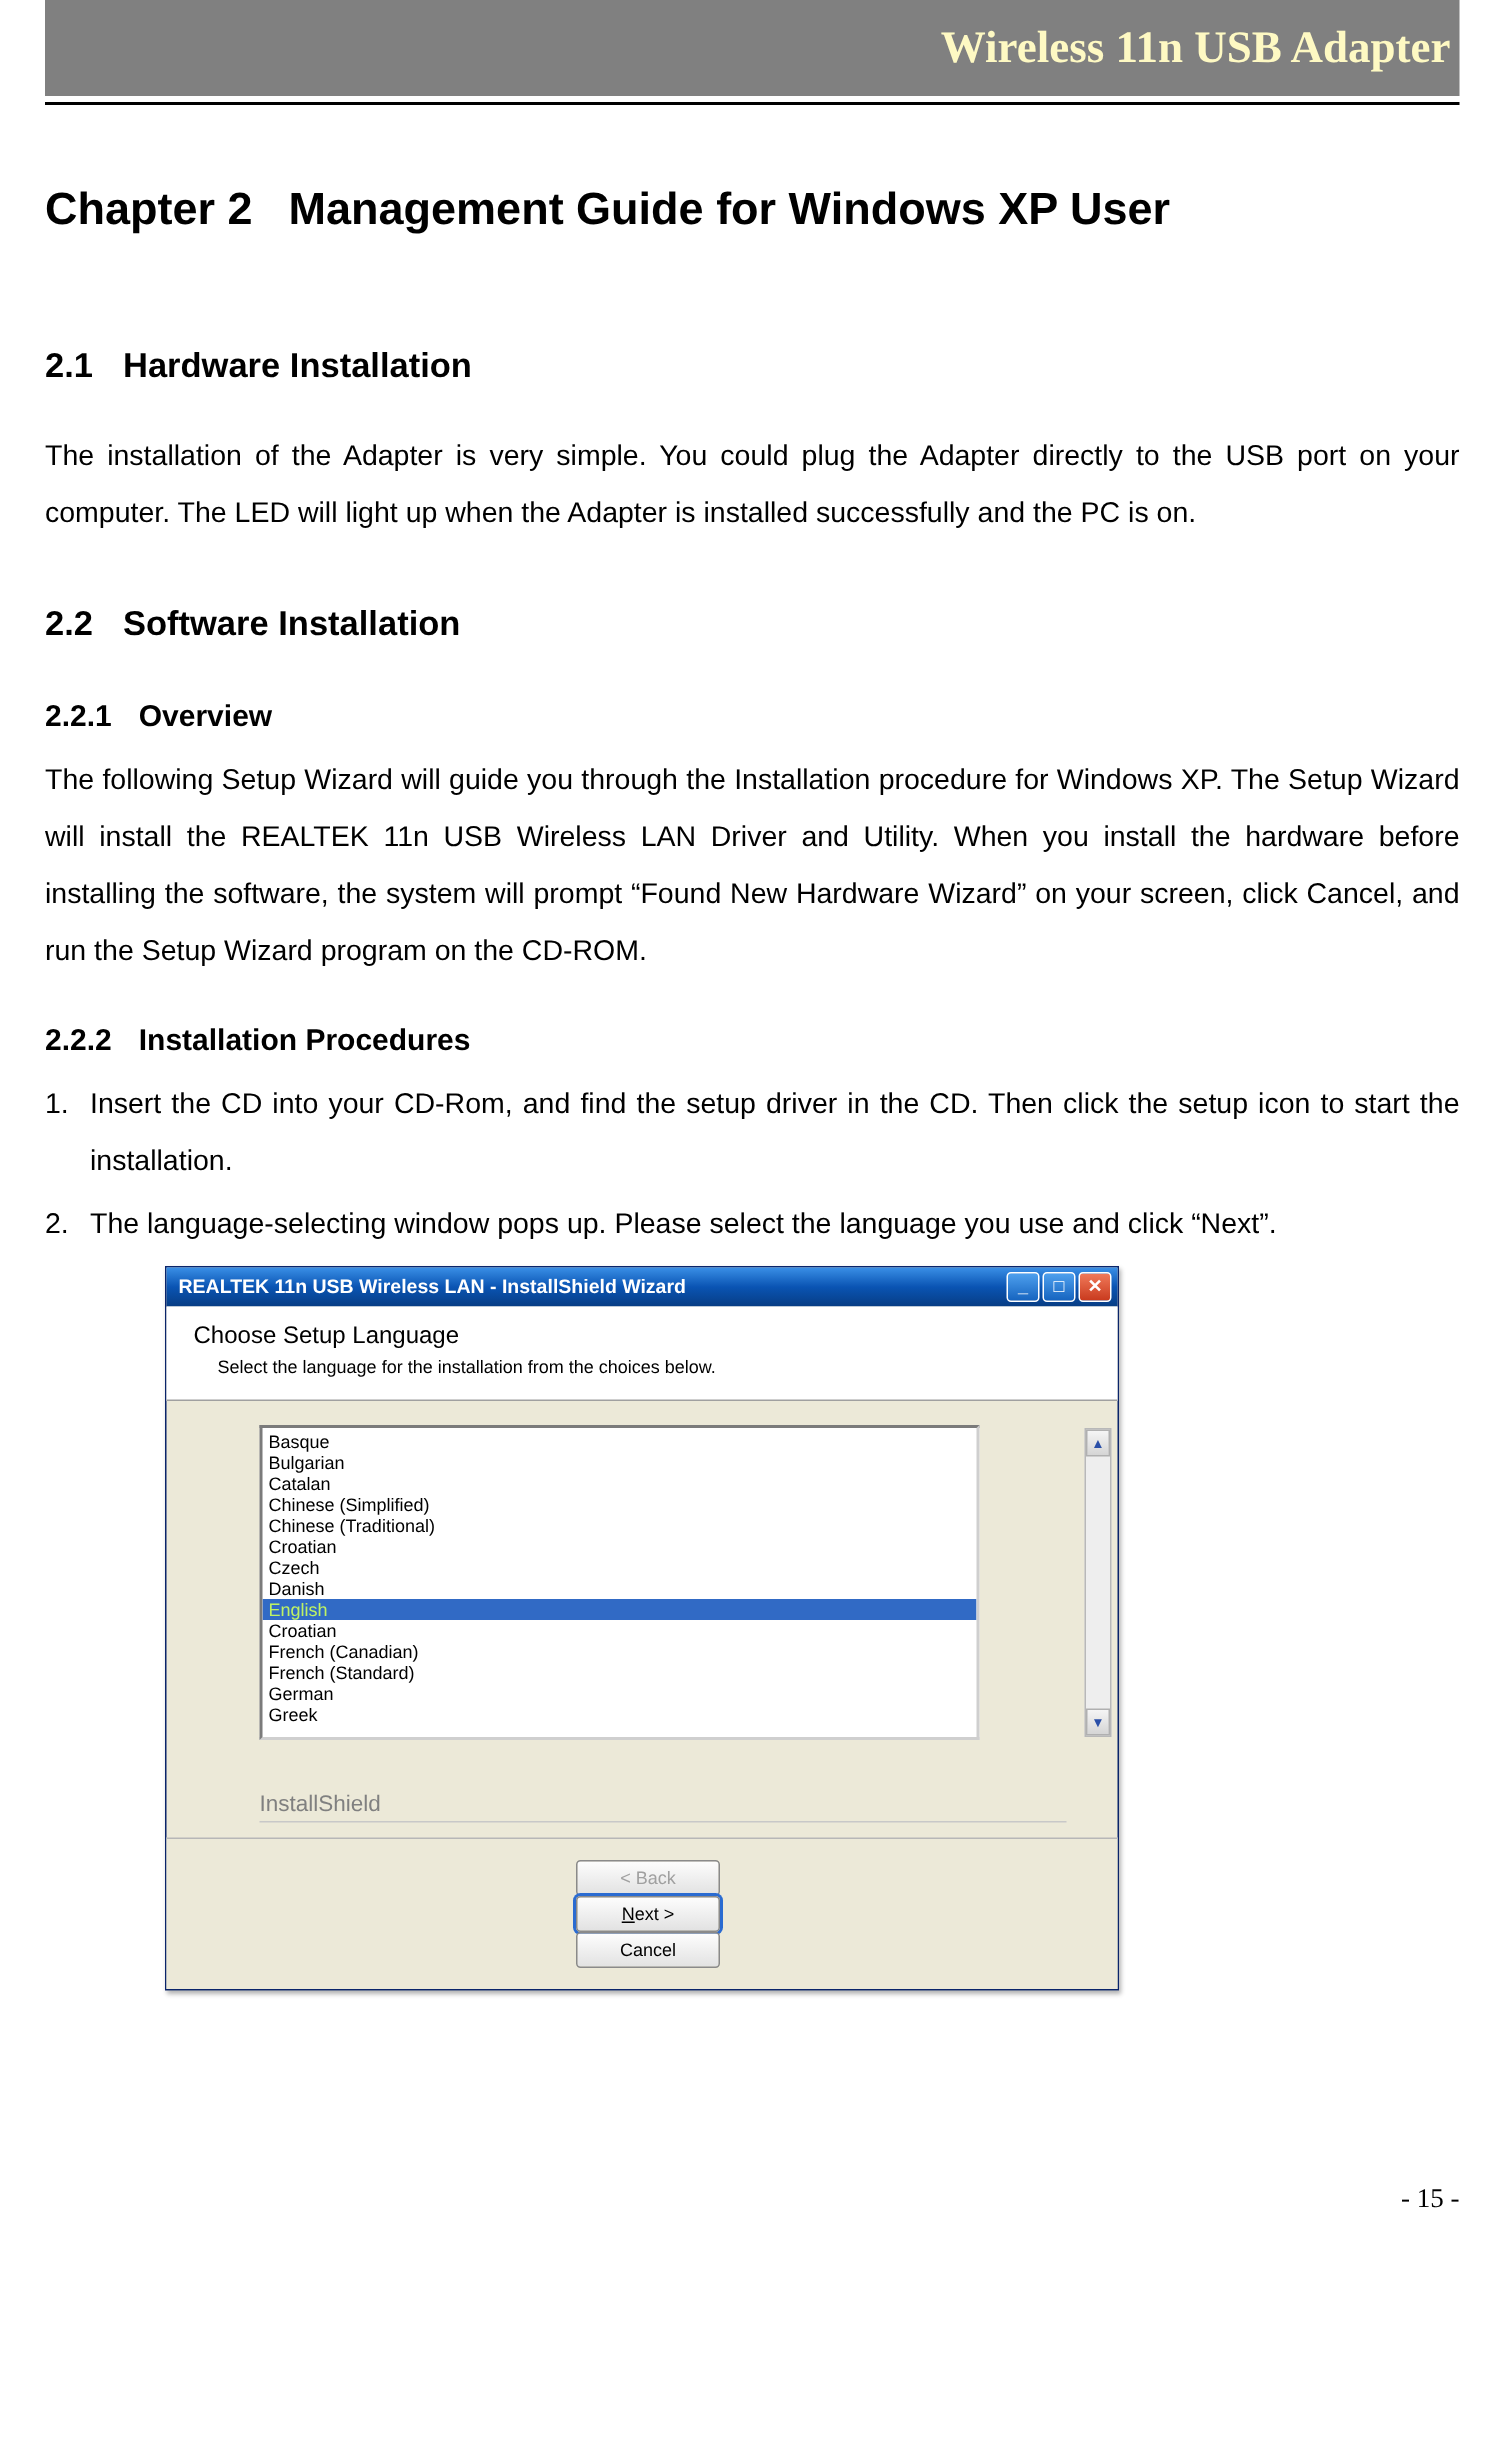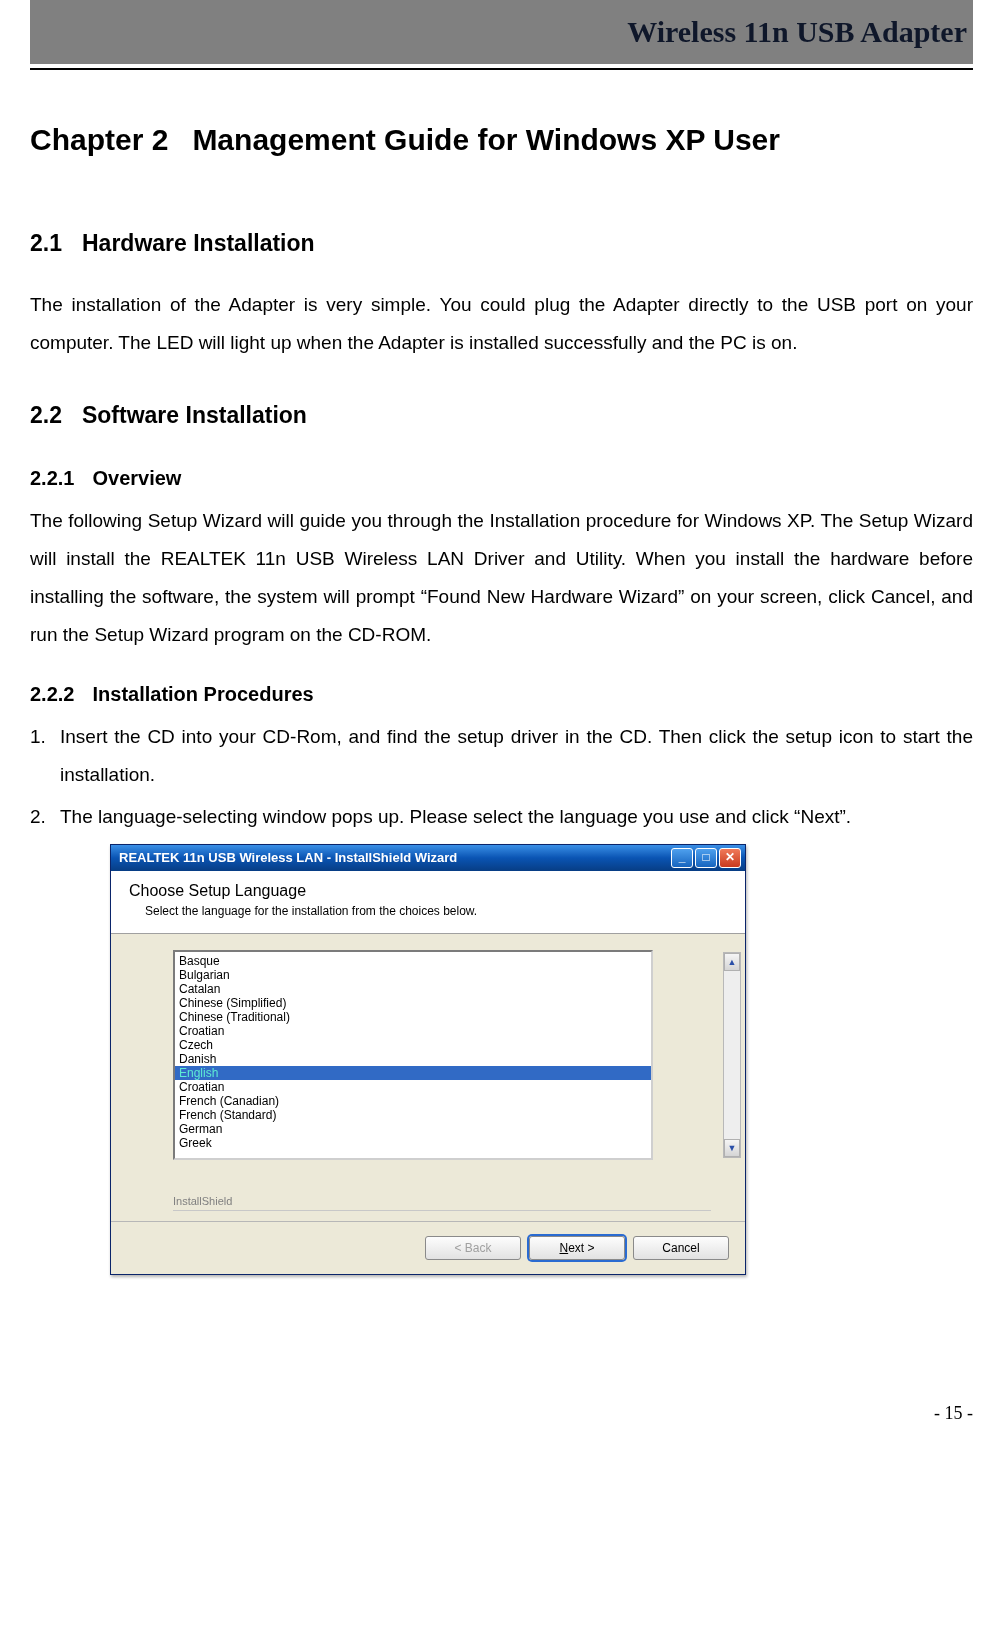--- a/index.html
+++ b/index.html
@@ -8,21 +8,21 @@
     width: 1003px;
     margin: 0 auto;
     background: #fff;
     color: #000;
     padding: 0 30px 20px 30px;
     font-size: 19px;
     line-height: 2.0;
   }
   .doc-header {
     background: #808080;
-    color: #0f172a;
+    color: #fef9c3;
     font-weight: bold;
     font-family: "Times New Roman", serif;
     font-size: 30px;
     text-align: right;
     padding: 2px 6px;
     margin-bottom: 4px;
   }
   .header-rule {
     border: none;
     border-top: 2px solid #000;
@@ -90,21 +90,21 @@
   .listbox-wrap { position: relative; }
   .listbox {
     width: 480px;
     height: 210px;
     background: #fff;
     border: 2px inset #cfcfcf;
     overflow: hidden;
     padding: 2px 0;
   }
   .listbox .item { padding: 0 4px; font-size: 12px; line-height: 14px; }
-  .listbox .item.selected { background: #316ac5; color: #5eead4; }
+  .listbox .item.selected { background: #316ac5; color: #bef264; }
   .scrollbar {
     position: absolute; top: 2px; right: -30px;
     width: 18px; height: 206px;
     background: #eee;
     border: 1px solid #b8b8b8;
     display: flex; flex-direction: column;
     justify-content: space-between;
   }
   .scroll-arrow {
     height: 18px;
@@ -115,20 +115,21 @@
     line-height: 16px;
     color: #2a4fa8;
   }
   .wizard-footer {
     border-top: 1px solid #b7b7b7;
     padding: 14px 16px;
     display: flex;
     justify-content: flex-end;
     align-items: center;
     background: #ece9d8;
+    flex-direction: column;
   }
   .wbtn {
     width: 96px; height: 24px;
     margin-left: 8px;
     background: linear-gradient(#fdfdfd,#e2e2e2);
     border: 1px solid #8a8a8a;
     border-radius: 3px;
     font-size: 12px;
     text-align: center;
     line-height: 22px;
@@ -211,21 +212,21 @@
             <div class="item">French (Standard)</div>
             <div class="item">German</div>
             <div class="item">Greek</div>
           </div>
         <div class="scrollbar">
           <div class="scroll-arrow">▲</div>
           <div class="scroll-arrow">▼</div>
         </div>
       </div>
       <div style="margin-top:34px; position:relative;">
-        <span style="font-size:11px;color:#808080;">InstallShield</span>
+        <span style="font-size:15px;color:#808080;">InstallShield</span>
         <hr style="border:none;border-top:1px solid #c8c8c8;margin-top:2px;">
       </div>
     </div>
     <div class="wizard-footer">
       <span class="wbtn disabled">&lt; Back</span>
       <span class="wbtn default"><u>N</u><span>ext &gt;</span></span>
       <span class="wbtn">Cancel</span>
     </div>
   </div>
 </div>

